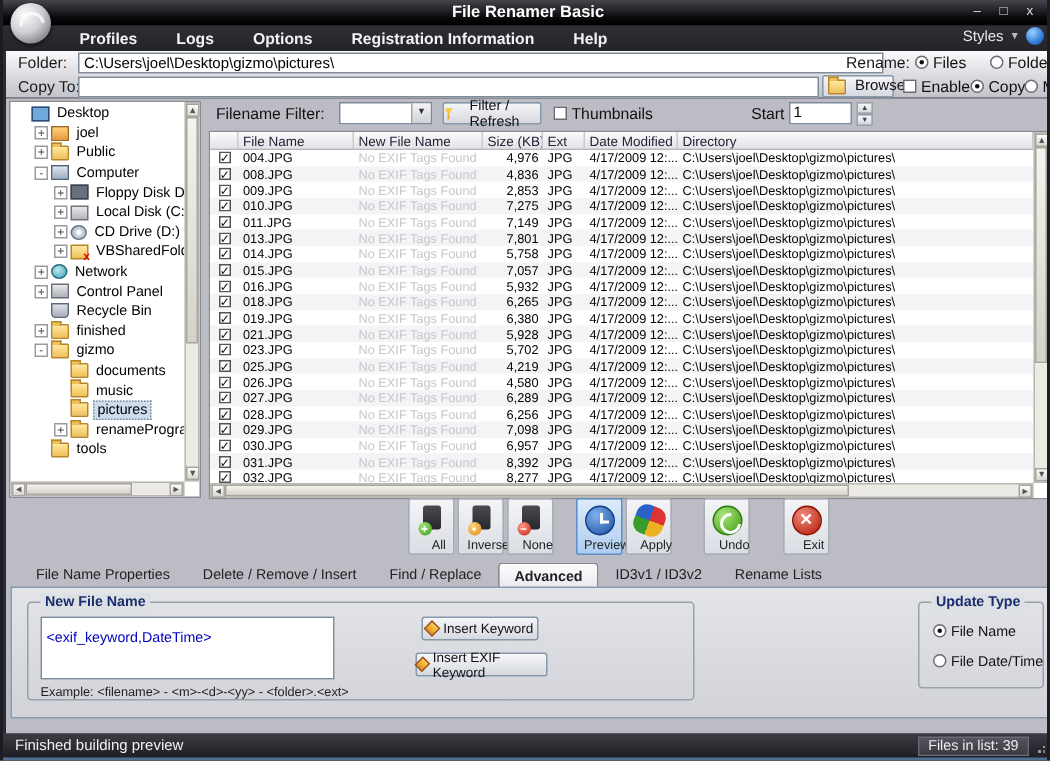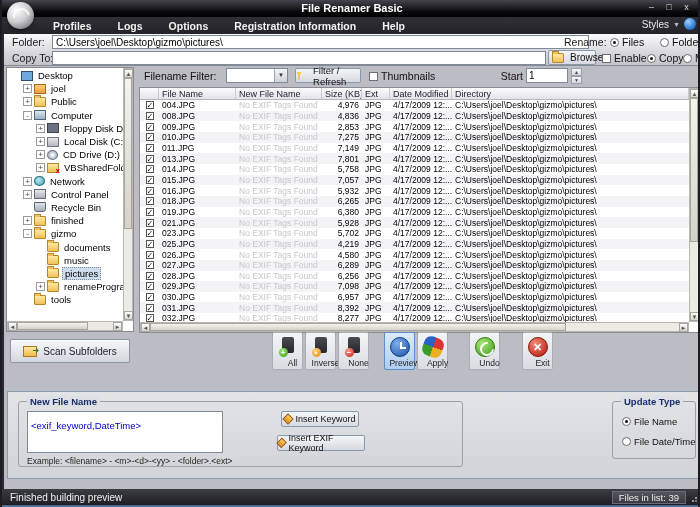--- a/index.html
+++ b/index.html
@@ -377,24 +377,20 @@
         <span class="sb-thumb" style="width:62%"></span>
         <span class="sb-btn" style="margin-left:auto">►</span>
       </div>
       <div class="tree-vscroll sb sb-v">
         <span class="sb-btn">▲</span>
         <span class="sb-thumb" style="height:60%"></span>
         <span class="sb-btn" style="margin-top:auto">▼</span>
       </div>
     </div>
 
-    <div class="scan-btn">
-      <span class="scan-icon"></span>
-      <span>Scan Subfolders</span>
-    </div>
 
     <div class="table">
       <div class="thead">
           <div class="th c-cb" style="color: rgb(34, 34, 51);"></div>
           <div class="th c-name" style="color: rgb(34, 34, 51);">File Name</div>
           <div class="th c-new" style="color: rgb(34, 34, 51);">New File Name</div>
           <div class="th c-size" style="color: rgb(34, 34, 51);">Size (KB)</div>
           <div class="th c-ext" style="color: rgb(34, 34, 51);">Ext</div>
           <div class="th c-date" style="color: rgb(34, 34, 51);">Date Modified</div>
           <div class="th c-dir" style="color: rgb(34, 34, 51);">Directory</div>
@@ -677,20 +673,28 @@
         <div class="action-btn" style="left: 465px;">
           <div class="aicon ic-undo"></div>
           <div class="action-label">Undo</div>
         </div>
         <div class="action-btn" style="left: 518px;">
           <div class="aicon ic-exit">✕</div>
           <div class="action-label">Exit</div>
         </div>
       </div>
 
+    <div class="tabstrip">
+        <div class="tab">File Name Properties</div>
+        <div class="tab">Delete / Remove / Insert</div>
+        <div class="tab">Find / Replace</div>
+        <div class="tab selected">Advanced</div>
+        <div class="tab">ID3v1 / ID3v2</div>
+        <div class="tab">Rename Lists</div>
+      </div>
 
     <div class="tabpanel">
       <div class="groupbox gb-nfn">
         <span class="gb-title">New File Name</span>
         <div class="pattern-box">&lt;exif_keyword,DateTime&gt;</div>
         <span class="ins-btn btn-ik">
           <span class="ins-ico"></span>
           <span>Insert Keyword</span>
           </span>
         <span class="ins-btn btn-ie">

